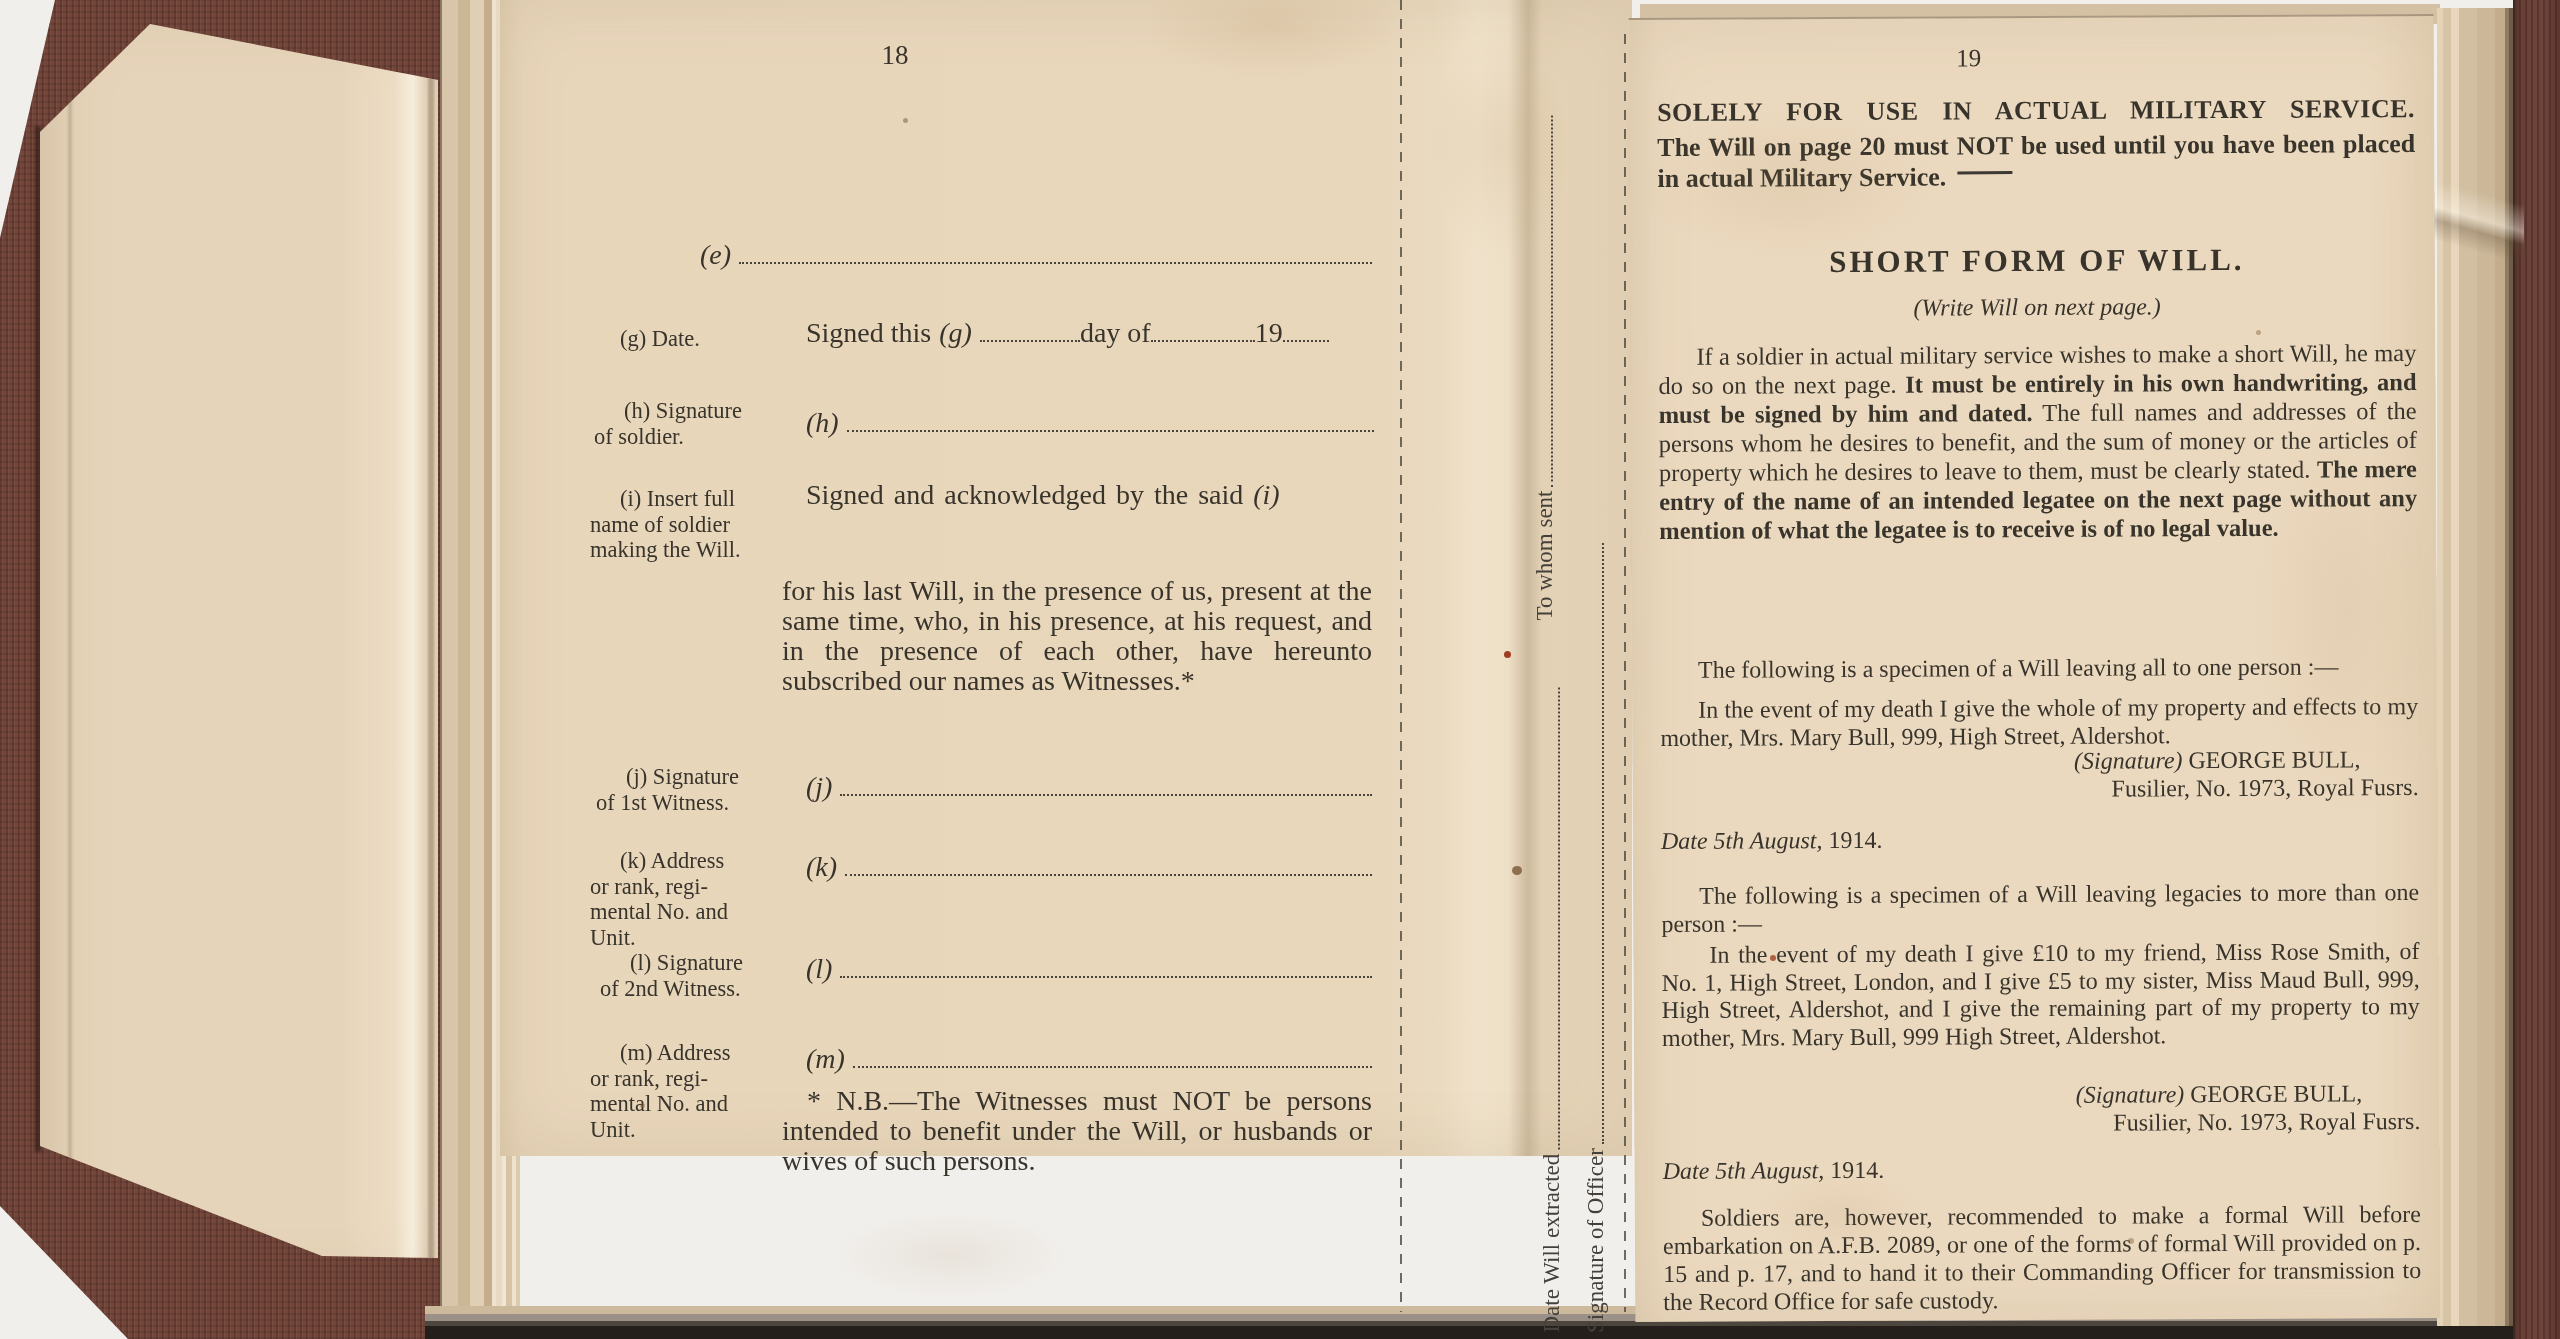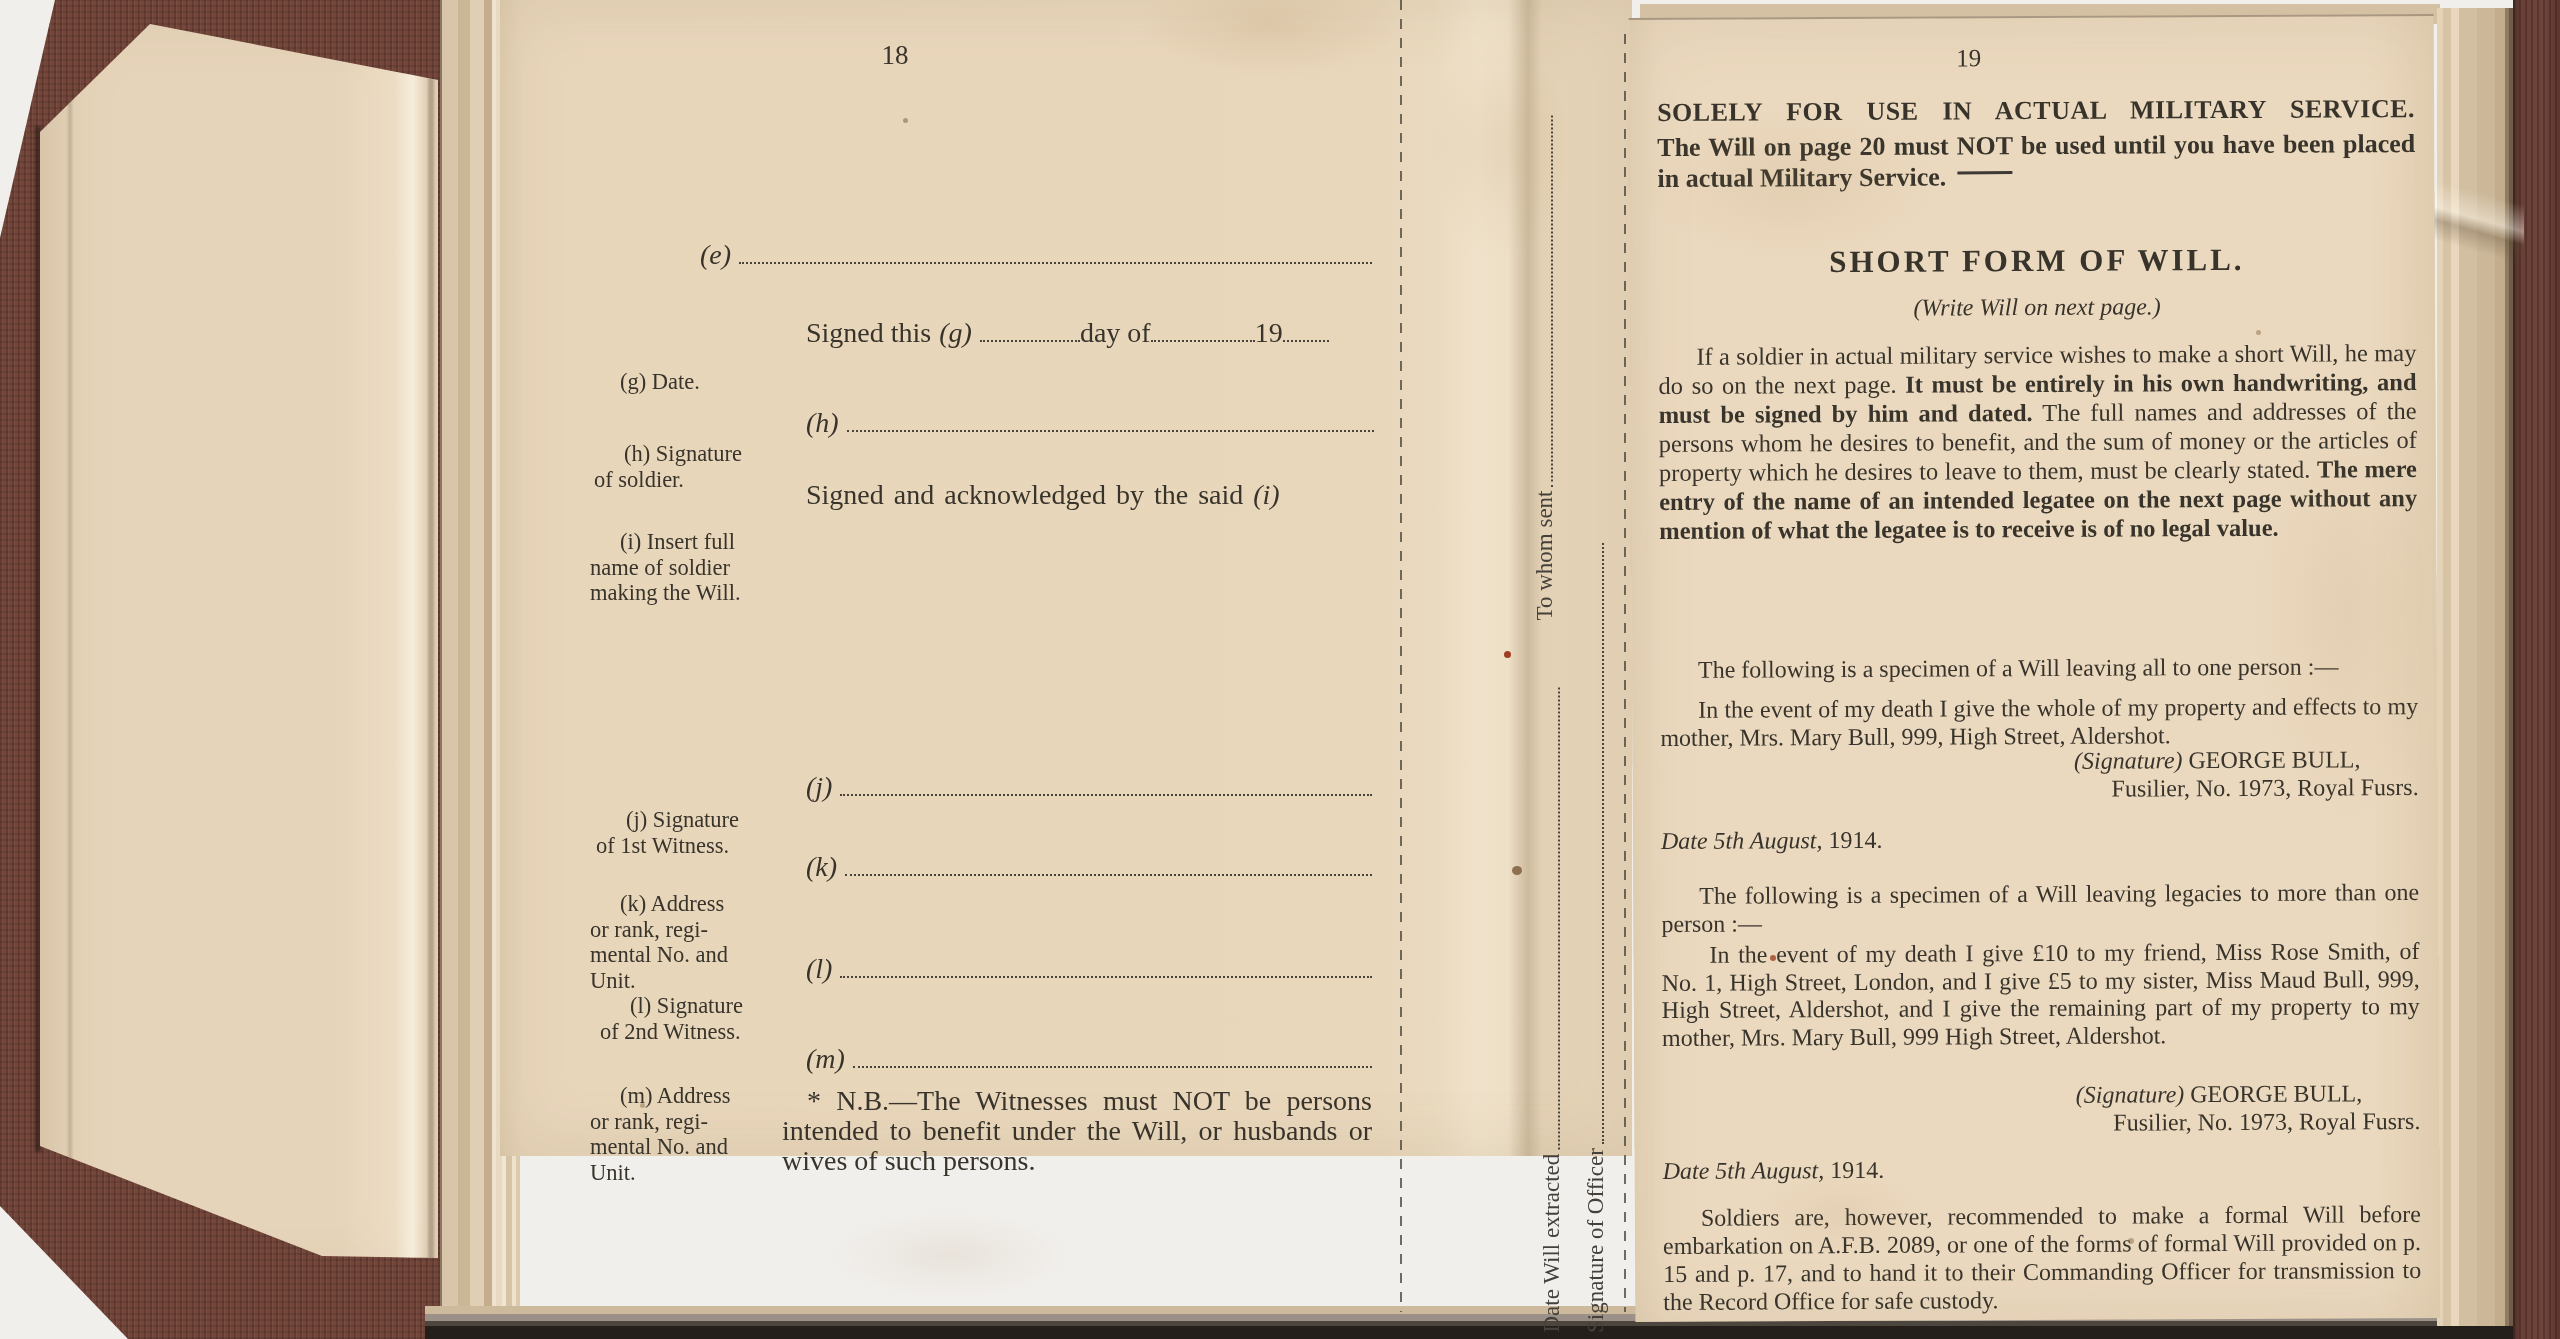--- a/index.html
+++ b/index.html
@@ -50,21 +50,21 @@
   #dash2{left:1124px;top:34px;height:1278px;}
   
   .t{position:absolute;line-height:1.12;}
   .just{text-align:justify;}
   .ctr{text-align:center;}
   .ri{text-align:right;}
   .it{font-style:italic;}
   .bo{font-weight:bold;}
   .p18{font-size:28px;line-height:30px;}
   .p19{font-size:24px;line-height:29px;}
-  .lbl{font-size:22.5px;line-height:25.5px;width:215px;margin-top:43px;}
+  .lbl{font-size:22.5px;line-height:25.5px;width:215px;}
   .lbl div.ind{padding-left:30px;}
   .row{display:flex;align-items:flex-end;}
   .row .tag{font-style:italic;margin-right:8px;}
   .ld{border-bottom:2.6px dotted #48443b;margin-bottom:6px;}
   .ld.f{flex:1;}
   .nu{border-bottom:3px solid #3c3a33;padding-bottom:11px;}
   
   .stub-line{position:absolute;display:flex;align-items:flex-end;font-size:23px;color:#45413a;
     transform:translate(-50%,-50%) rotate(-90deg);}
   .stub-line .ld{border-bottom:2.4px dotted #4a463d;margin-bottom:5px;margin-left:4px;}
@@ -124,20 +124,21 @@
     </div>
 
     <div class="t lbl" style="left:90px;top:486px;">
       <div class="ind">(i) Insert full</div>
       <div>name of soldier</div>
       <div>making the Will.</div>
     </div>
     <div class="t p18" style="left:306px;top:480px;width:570px;word-spacing:3px;">
       <span>Signed and acknowledged by the said </span><span class="it">(i)</span>
     </div>
+    <div class="t just p18" style="left:282px;top:576px;width:590px;">for his last Will, in the presence of us, present at the same time, who, in his presence, at his request, and in the presence of each other, have hereunto subscribed our names as Witnesses.*</div>
 
     <div class="t lbl" style="left:96px;top:764px;">
       <div class="ind">(j) Signature</div>
       <div>of 1st Witness.</div>
     </div>
     <div class="t row p18" style="left:306px;top:772px;width:566px;">
       <span class="tag">(j)</span>
       <span class="ld f"></span>
     </div>
 

